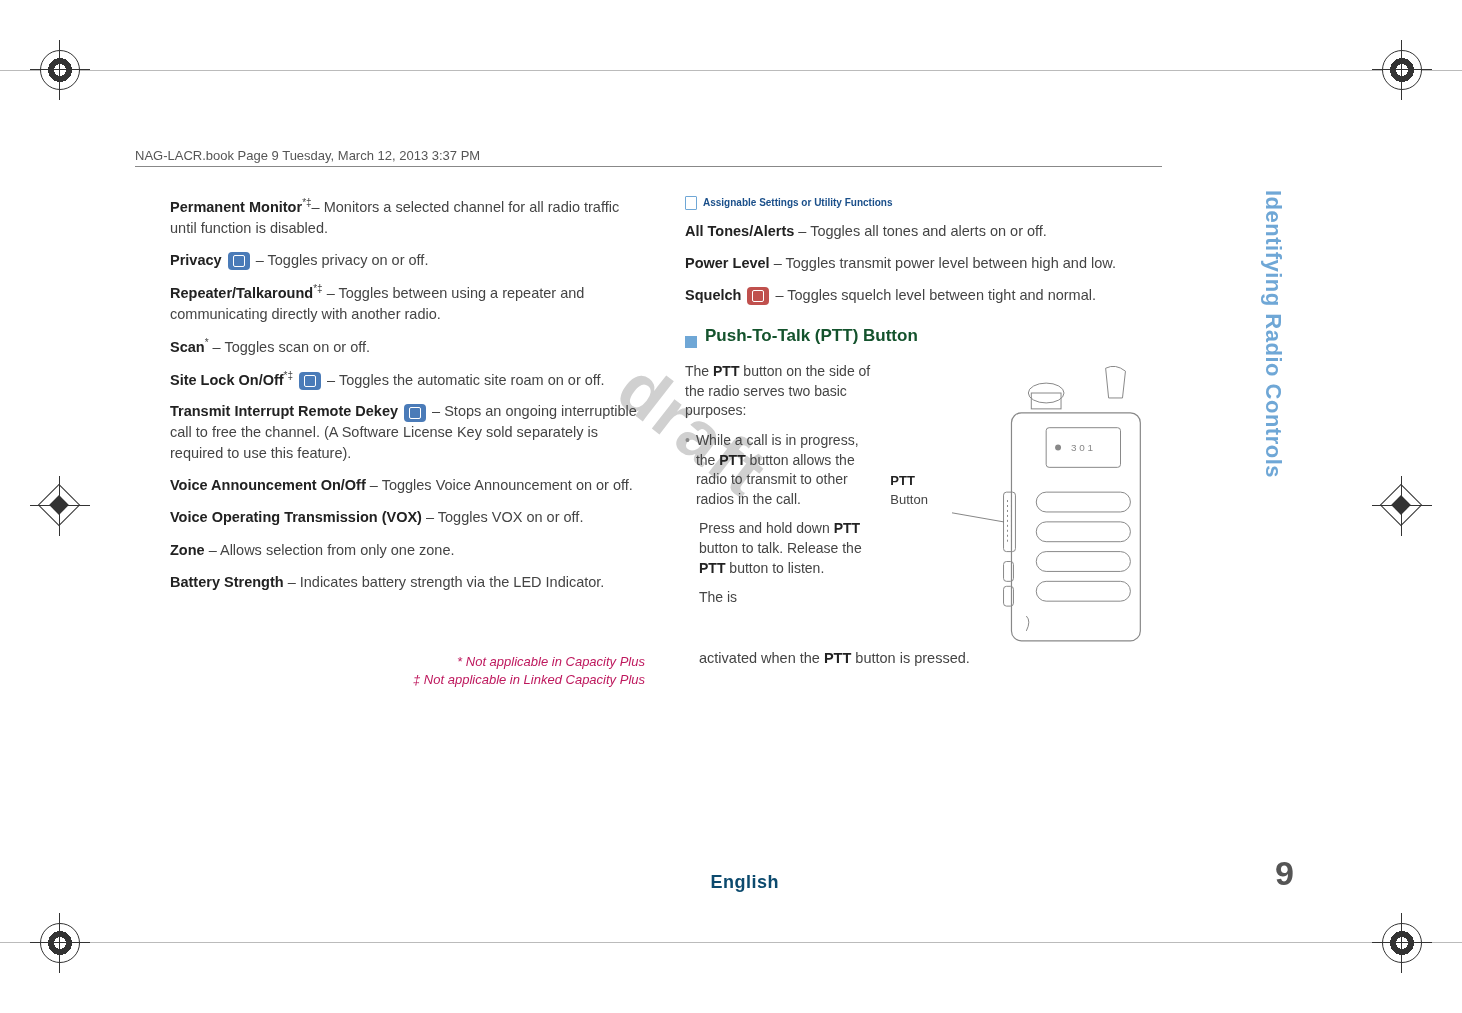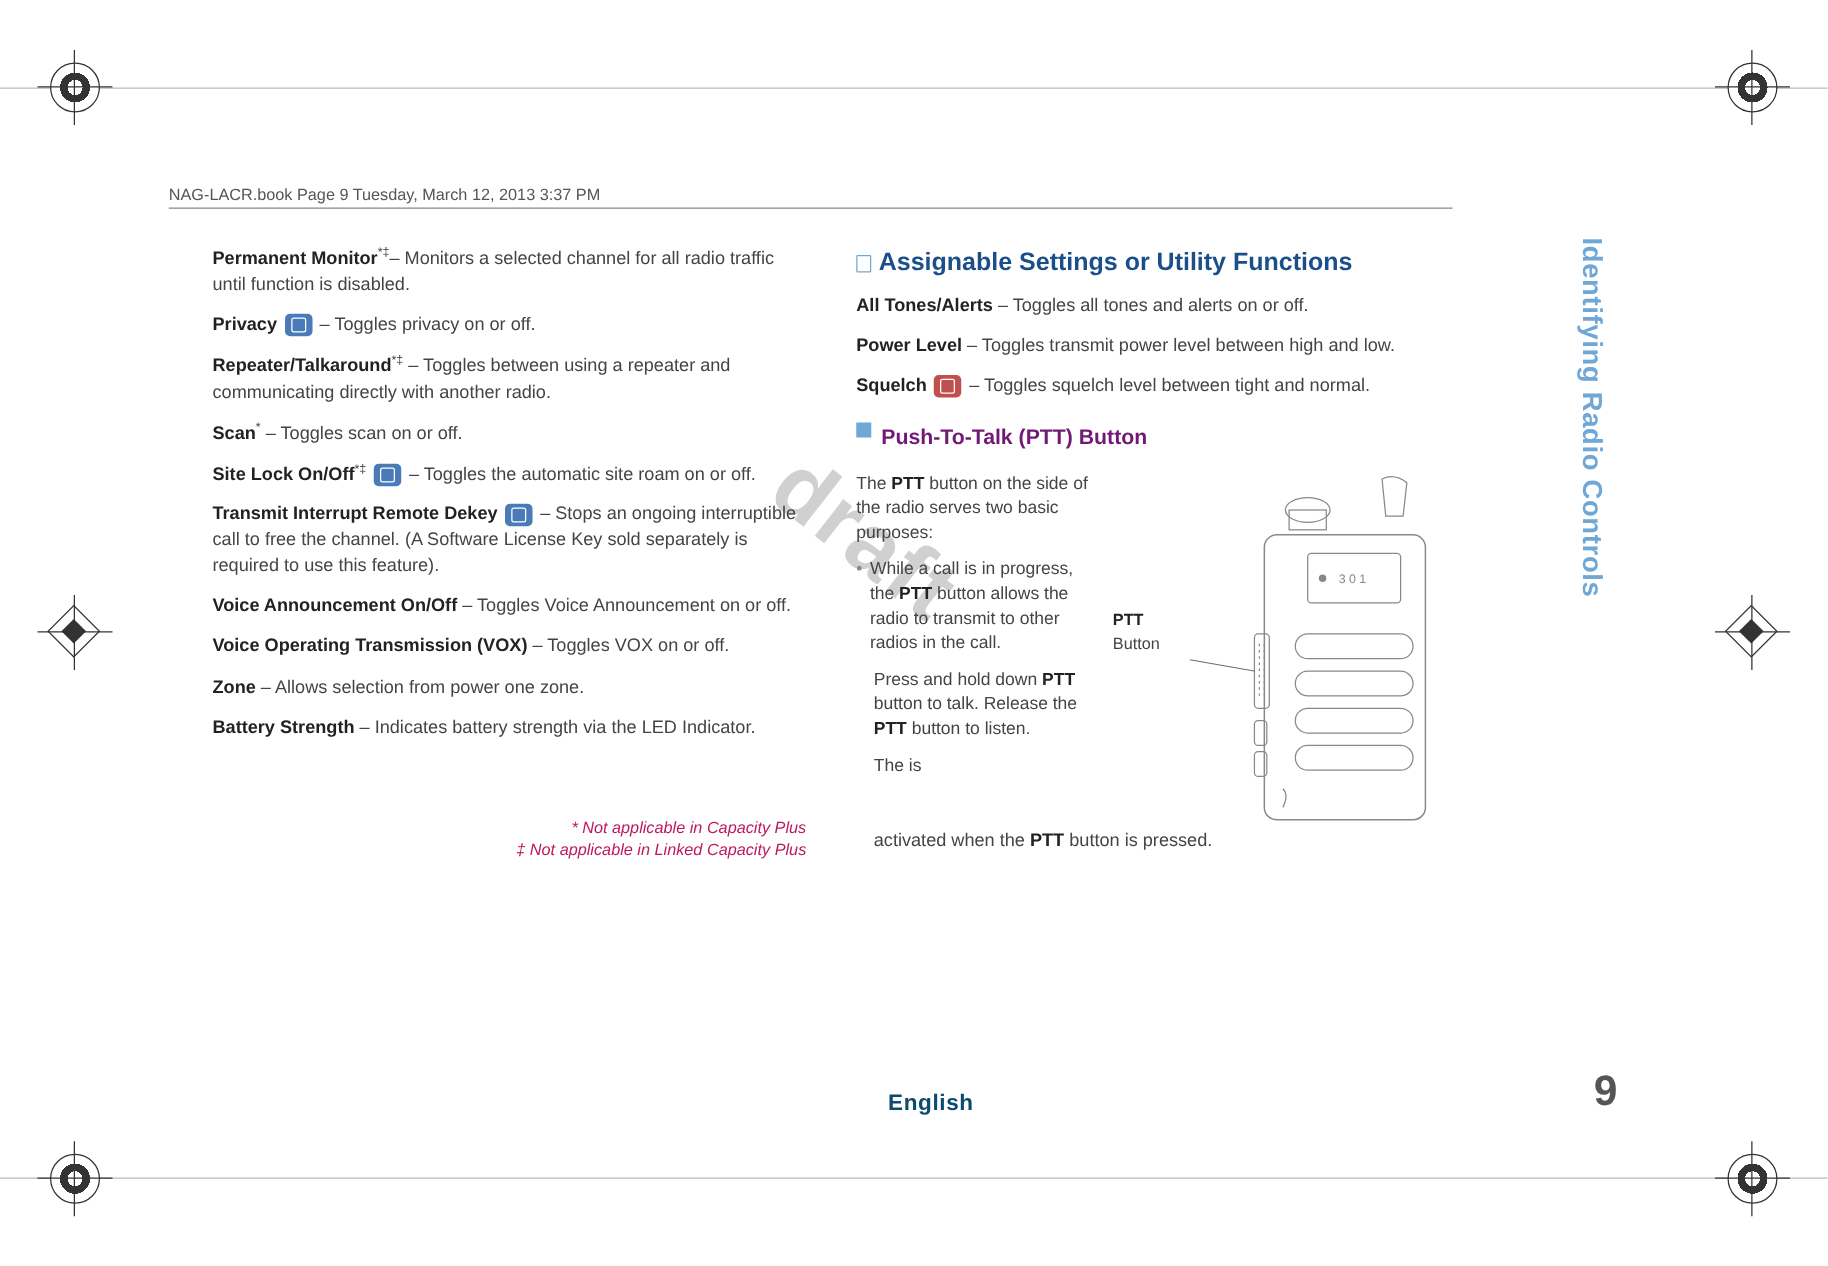--- a/index.html
+++ b/index.html
@@ -115,32 +115,32 @@
   .footnote {
     text-align: right;
     font-style: italic;
     font-size: 13px;
     color: #be185d;
     margin-top: 60px;
   }
   .section-head {
     font-size: 17px;
     font-weight: bold;
-    color: #701a75;
+    color: #14532d;
     margin: 18px 0 14px 0;
     display:flex;
-    align-items:flex-start;
+    align-items:flex-end;
     gap:8px;
   }
   .section-head .sq {
     width:12px; height:12px;
     background:#6fa7d6;
   }
   .sub-head {
-    font-size: 20px;
+    font-size: 10px;
     font-weight: bold;
     color: #1a4f8a;
     margin-bottom: 10px;
     display:flex;
     align-items:center;
     gap:6px;
   }
   .sub-head .docicn{
     width:12px;height:14px;border:1px solid #6fa7d6;border-radius:1px;
   }
@@ -266,21 +266,21 @@
       <b>Transmit Interrupt Remote Dekey</b>
       <span class="icon-box"></span><span> – Stops an ongoing interruptible call to free the channel. (A Software License Key sold separately is required to use this feature).</span>
     </p>
     <p>
       <b>Voice Announcement On/Off</b><span> – Toggles Voice Announcement on or off.</span>
     </p>
     <p>
       <b>Voice Operating Transmission (VOX)</b><span> – Toggles VOX on or off.</span>
     </p>
     <p>
-      <b>Zone</b><span> – Allows selection from power one zone.</span>
+      <b>Zone</b><span> – Allows selection from only one zone.</span>
     </p>
     <p>
       <b>Battery Strength</b><span> – Indicates battery strength via the LED Indicator.</span>
     </p>
     <div class="footnote">
       <div>* Not applicable in Capacity Plus</div>
       <div>‡ Not applicable in Linked Capacity Plus</div>
     </div>
   </div>
 

